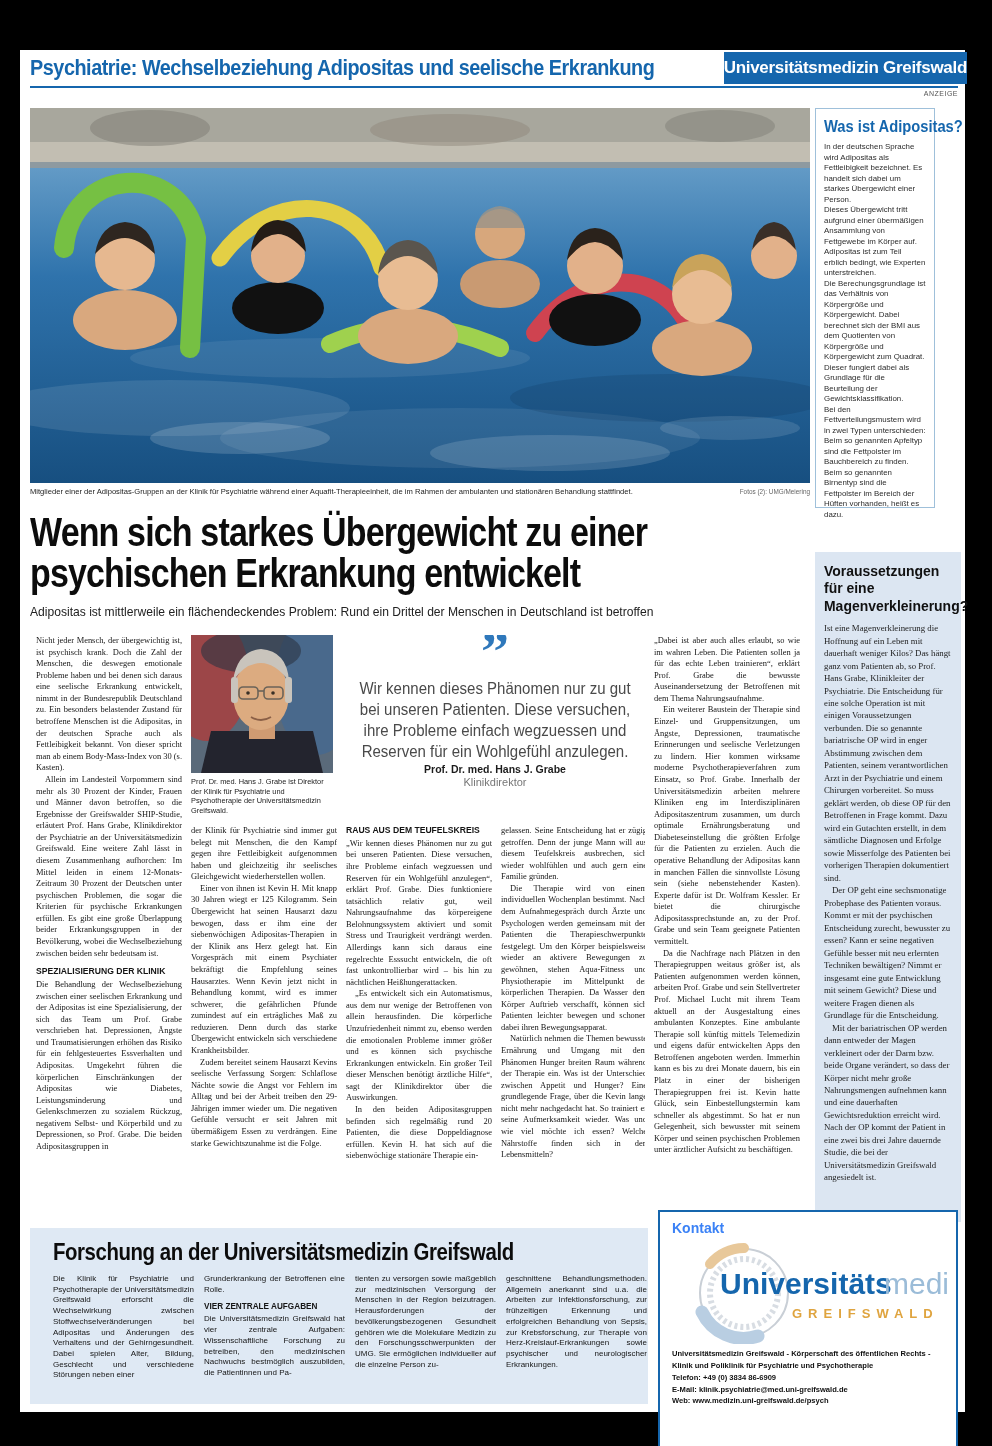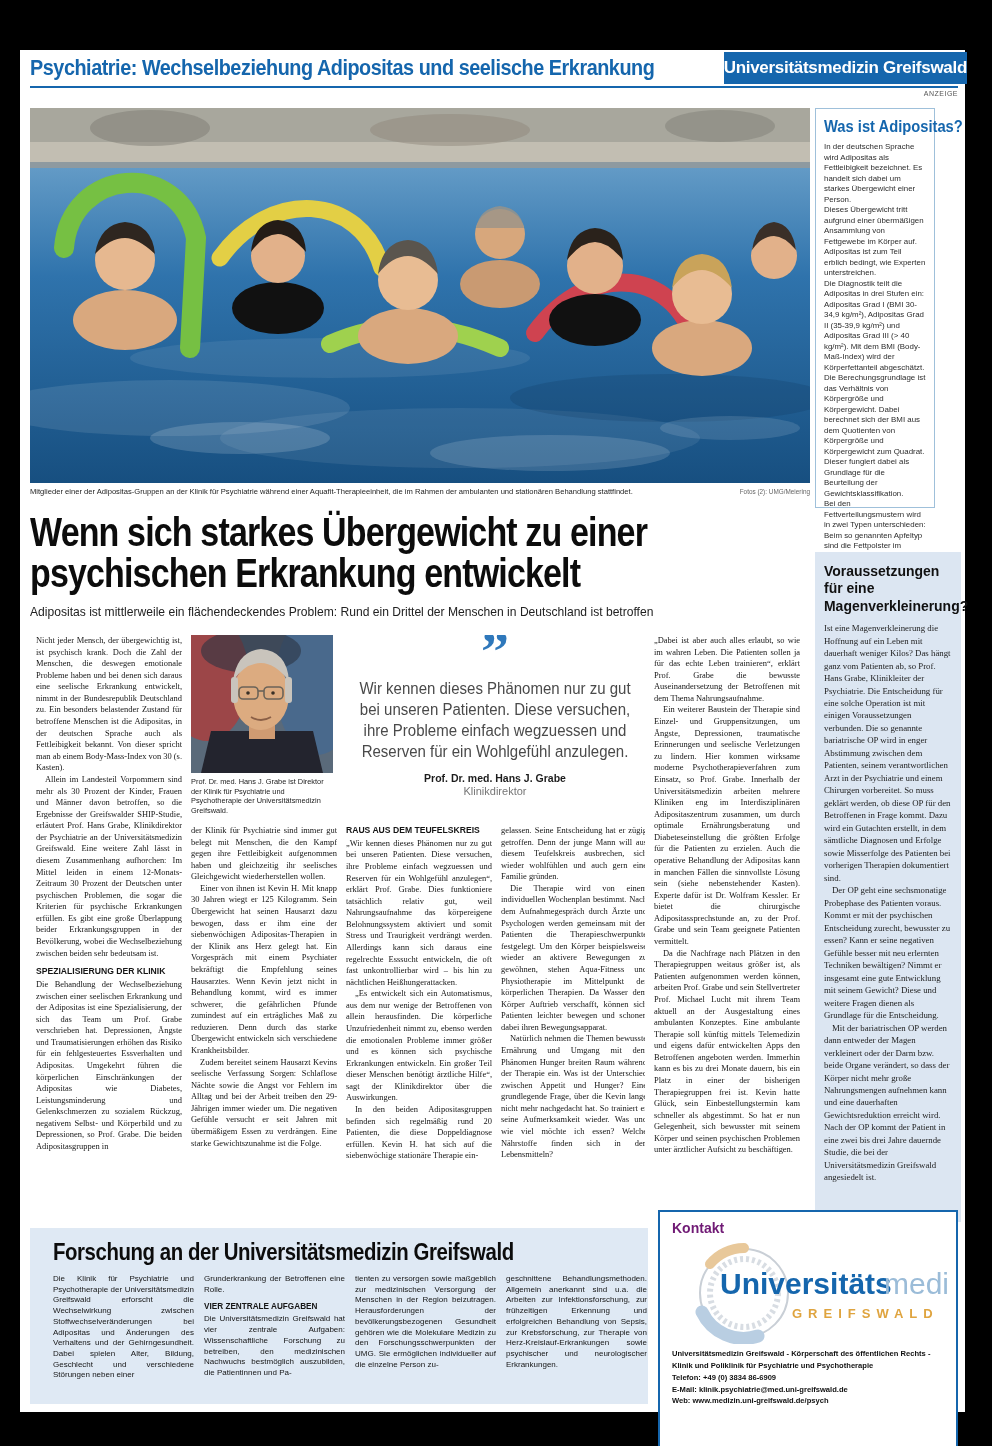--- a/index.html
+++ b/index.html
@@ -61,37 +61,37 @@
   
   .figure{width:142px;flex:0 0 142px;}
   .figure .img{width:142px;height:138px;overflow:hidden;background:#55616e;}
   .figcap{margin-top:4px;font-size:7.4px;line-height:1.3;color:#222;}
   
   .quote{flex:1;text-align:center;padding-top:2px;}
   .qmark{color:#2f78bb;font-family:"Liberation Serif",serif;font-size:56px;line-height:.55;
          font-weight:700;height:34px;}
   .qtext{margin-top:8px;font-size:15.8px;line-height:1.32;color:#4a4a4a;
          transform:scaleX(.95);transform-origin:center top;}
-  .qauthor{margin-top:10px;font-size:10.5px;font-weight:700;color:#1c1c1c;}
+  .qauthor{margin-top:1px;font-size:10.5px;font-weight:700;color:#1c1c1c;}
   .qrole{margin-top:1px;font-size:11px;color:#777;}
 
   
   .forschung{position:absolute;left:10px;top:1178px;width:618px;height:176px;background:#dfe9f4;
              box-sizing:border-box;padding:8px 23px;overflow:hidden;}
   .forschung h2{margin:2px 0 8px 0;font-size:24px;font-weight:800;color:#0c0c0c;letter-spacing:-.5px;
                 white-space:nowrap;transform:scaleX(.85);transform-origin:left;}
   .f-cols{display:flex;gap:10px;}
   .f-col{width:141px;flex:0 0 141px;overflow:hidden;}
   .f-col p{margin:0;font-family:Liberation Sans, sans-serif;font-size:8px;line-height:1.34;
            text-align:justify;color:#151515;}
 
   
   .kontakt{position:absolute;left:638px;top:1160px;width:300px;height:242px;background:#fff;
            border:2px solid #1566ad;box-sizing:border-box;padding:8px 12px;}
-  .kontakt h2{margin:0;color:#701a75;font-size:14px;font-weight:700;}
+  .kontakt h2{margin:0;color:#3b82f6;font-size:14px;font-weight:700;}
   .logo{margin:6px 0 4px 0;width:276px;height:102px;position:relative;}
   .k-lines{margin-top:4px;}
   .k-lines div{font-size:7.9px;font-weight:700;color:#111;line-height:1.5;
                transform:scaleX(.96);transform-origin:left;}
 </style>
 </head>
 <body>
 
 <div class="page">
 
@@ -174,21 +174,20 @@
   </div>
   <div class="caption-row">
     <span class="caption">Mitglieder einer der Adipositas-Gruppen an der Klinik für Psychiatrie während einer Aquafit-Therapieeinheit, die im Rahmen der ambulanten und stationären Behandlung stattfindet.</span>
     <span class="credit">Fotos (2): UMG/Meiering</span>
   </div>
 
   <div class="box1">
     <h3>Was ist Adipositas?</h3>
     <p>In der deutschen Sprache wird Adipositas als Fettleibigkeit bezeichnet. Es handelt sich dabei um starkes Übergewicht einer Person.</p>
     <p>Dieses Übergewicht tritt aufgrund einer übermäßigen Ansammlung von Fettgewebe im Körper auf. Adipositas ist zum Teil erblich bedingt, wie Experten unterstreichen.</p>
-    <p>Die Diagnostik teilt die Adipositas in drei Stufen ein: Adipositas Grad I (BMI 30-34,9 kg/m²), Adipositas Grad II (35-39,9 kg/m²) und Adipositas Grad III (&gt; 40 kg/m²). Mit dem BMI (Body-Maß-Index) wird der Körperfettanteil abgeschätzt.</p>
     <p>Die Berechungsgrundlage ist das Verhältnis von Körpergröße und Körpergewicht. Dabei berechnet sich der BMI aus dem Quotienten von Körpergröße und Körpergewicht zum Quadrat. Dieser fungiert dabei als Grundlage für die Beurteilung der Gewichtsklassifikation.</p>
     <p>Bei den Fettverteilungsmustern wird in zwei Typen unterschieden: Beim so genannten Apfeltyp sind die Fettpolster im Bauchbereich zu finden. Beim so genannten Birnentyp sind die Fettpolster im Bereich der Hüften vorhanden, heißt es dazu.</p>
   </div>
 
   <div class="box2">
     <h3>Voraussetzungen für eine Magenverkleinerung?</h3>
     <p>Ist eine Magenverkleinerung die Hoffnung auf ein Leben mit dauerhaft weniger Kilos? Das hängt ganz vom Patienten ab, so Prof. Hans Grabe, Klinikleiter der Psychiatrie. Die Entscheidung für eine solche Operation ist mit einigen Voraussetzungen verbunden. Die so genannte bariatrische OP wird in enger Abstimmung zwischen dem Patienten, seinem verantwortlichen Arzt in der Psychiatrie und einem Chirurgen vorbereitet. So muss geklärt werden, ob diese OP für den Betroffenen in Frage kommt. Dazu wird ein Gutachten erstellt, in dem sämtliche Diagnosen und Erfolge sowie Misserfolge des Patienten bei vorherigen Therapien dokumentiert sind.</p>
     <p class="ind">Der OP geht eine sechsmonatige Probephase des Patienten voraus. Kommt er mit der psychischen Entscheidung zurecht, bewusster zu essen? Kann er seine negativen Gefühle besser mit neu erlernten Techniken bewältigen? Nimmt er insgesamt eine gute Entwicklung mit seinem Gewicht? Diese und weitere Fragen dienen als Grundlage für die Entscheidung.</p>
     <p class="ind">Mit der bariatrischen OP werden dann entweder der Magen verkleinert oder der Darm bzw. beide Organe verändert, so dass der Körper nicht mehr große Nahrungsmengen aufnehmen kann und eine dauerhaften Gewichtsreduktion erreicht wird. Nach der OP kommt der Patient in eine zwei bis drei Jahre dauernde Studie, die bei der Universitätsmedizin Greifswald angesiedelt ist.</p>
   </div>

